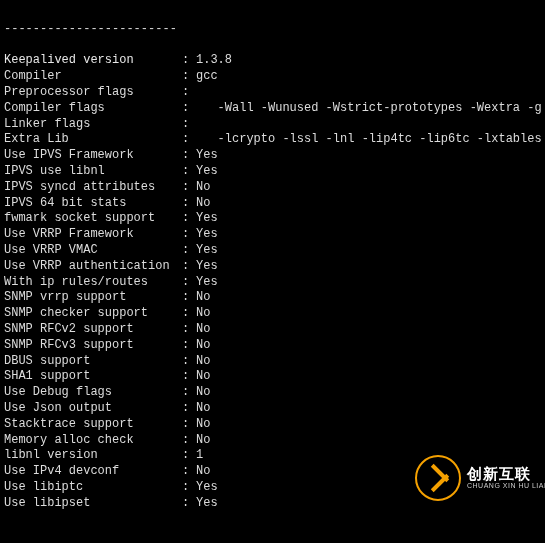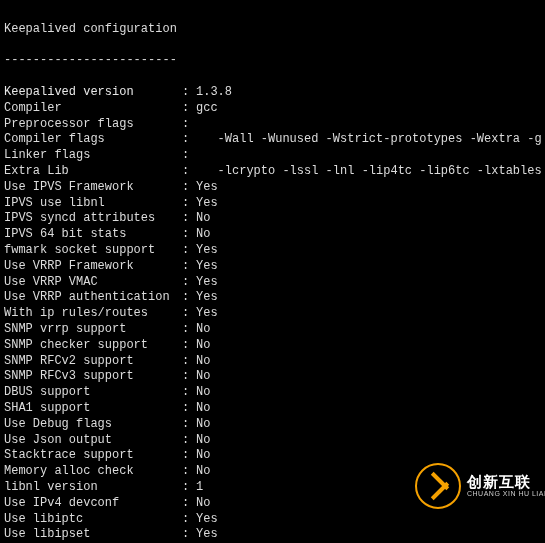--- a/index.html
+++ b/index.html
@@ -32,21 +32,21 @@
   }
   .val {
     display: inline-block;
   }
   .underline {
     color: #e8e8e8;
   }
   .logo {
     position: absolute;
     right: 10px;
-    bottom: 32px;
+    bottom: 40px;
     width: 120px;
     height: 50px;
     display: flex;
     align-items: center;
     gap: 6px;
   }
   .logo-mark {
     width: 42px;
     height: 42px;
     border: 2px solid #f5a100;
@@ -90,21 +90,20 @@
   .logo-en {
     font-size: 7px;
     letter-spacing: 0.5px;
     color: #ccc;
   }
 </style>
 </head>
 <body>
 
 <div class="terminal">
-<span class="row">Keepalived configuration</span>
 <span class="row">------------------------</span>
 <div id="rows"><span class="row"><span class="label underline">Keepalived version</span><span class="sep">:</span><span class="val">1.3.8</span></span><span class="row"><span class="label">Compiler</span><span class="sep">:</span><span class="val">gcc</span></span><span class="row"><span class="label">Preprocessor flags</span><span class="sep">:</span><span class="val"></span></span><span class="row"><span class="label">Compiler flags</span><span class="sep">:</span><span class="val">   -Wall -Wunused -Wstrict-prototypes -Wextra -g -O2</span></span><span class="row"><span class="label">Linker flags</span><span class="sep">:</span><span class="val"></span></span><span class="row"><span class="label">Extra Lib</span><span class="sep">:</span><span class="val">   -lcrypto -lssl -lnl -lip4tc -lip6tc -lxtables</span></span><span class="row"><span class="label">Use IPVS Framework</span><span class="sep">:</span><span class="val">Yes</span></span><span class="row"><span class="label">IPVS use libnl</span><span class="sep">:</span><span class="val">Yes</span></span><span class="row"><span class="label">IPVS syncd attributes</span><span class="sep">:</span><span class="val">No</span></span><span class="row"><span class="label">IPVS 64 bit stats</span><span class="sep">:</span><span class="val">No</span></span><span class="row"><span class="label">fwmark socket support</span><span class="sep">:</span><span class="val">Yes</span></span><span class="row"><span class="label">Use VRRP Framework</span><span class="sep">:</span><span class="val">Yes</span></span><span class="row"><span class="label">Use VRRP VMAC</span><span class="sep">:</span><span class="val">Yes</span></span><span class="row"><span class="label">Use VRRP authentication</span><span class="sep">:</span><span class="val">Yes</span></span><span class="row"><span class="label">With ip rules/routes</span><span class="sep">:</span><span class="val">Yes</span></span><span class="row"><span class="label">SNMP vrrp support</span><span class="sep">:</span><span class="val">No</span></span><span class="row"><span class="label">SNMP checker support</span><span class="sep">:</span><span class="val">No</span></span><span class="row"><span class="label">SNMP RFCv2 support</span><span class="sep">:</span><span class="val">No</span></span><span class="row"><span class="label">SNMP RFCv3 support</span><span class="sep">:</span><span class="val">No</span></span><span class="row"><span class="label">DBUS support</span><span class="sep">:</span><span class="val">No</span></span><span class="row"><span class="label">SHA1 support</span><span class="sep">:</span><span class="val">No</span></span><span class="row"><span class="label">Use Debug flags</span><span class="sep">:</span><span class="val">No</span></span><span class="row"><span class="label">Use Json output</span><span class="sep">:</span><span class="val">No</span></span><span class="row"><span class="label">Stacktrace support</span><span class="sep">:</span><span class="val">No</span></span><span class="row"><span class="label">Memory alloc check</span><span class="sep">:</span><span class="val">No</span></span><span class="row"><span class="label">libnl version</span><span class="sep">:</span><span class="val">1</span></span><span class="row"><span class="label">Use IPv4 devconf</span><span class="sep">:</span><span class="val">No</span></span><span class="row"><span class="label">Use libiptc</span><span class="sep">:</span><span class="val">Yes</span></span><span class="row"><span class="label">Use libipset</span><span class="sep">:</span><span class="val">Yes</span></span></div>
 
 </div>
 
 <div class="logo">
   <div class="logo-mark"></div>
   <div class="logo-text">
     <span class="logo-cn">创新互联</span>
     <span class="logo-en">CHUANG XIN HU LIAN</span>

